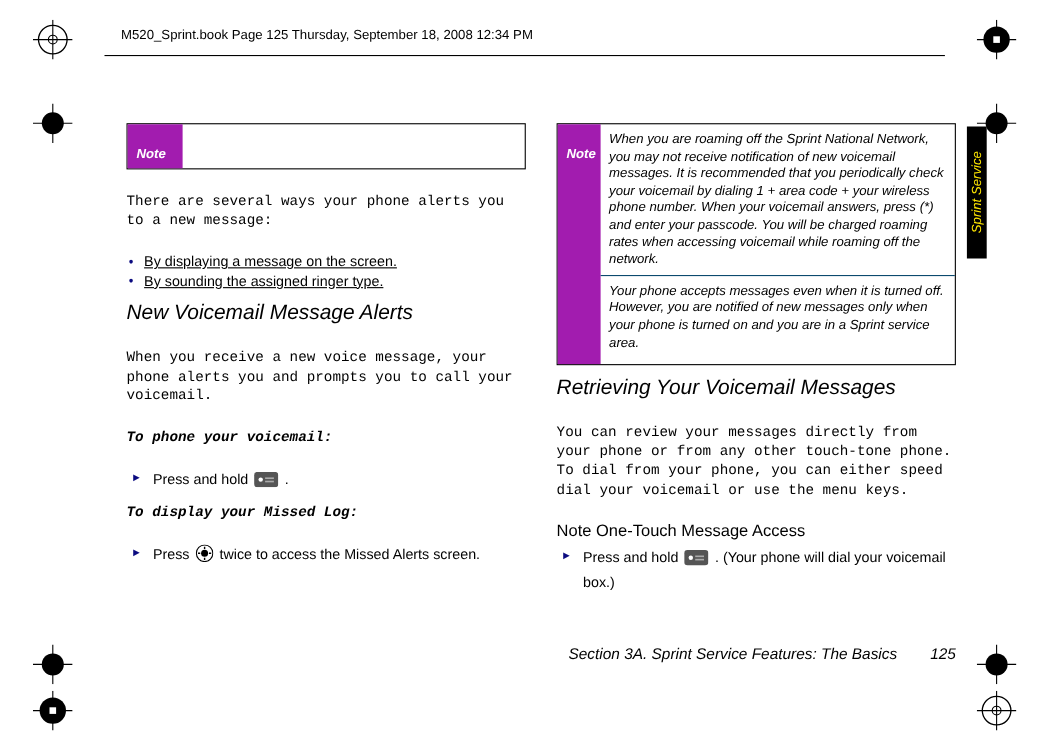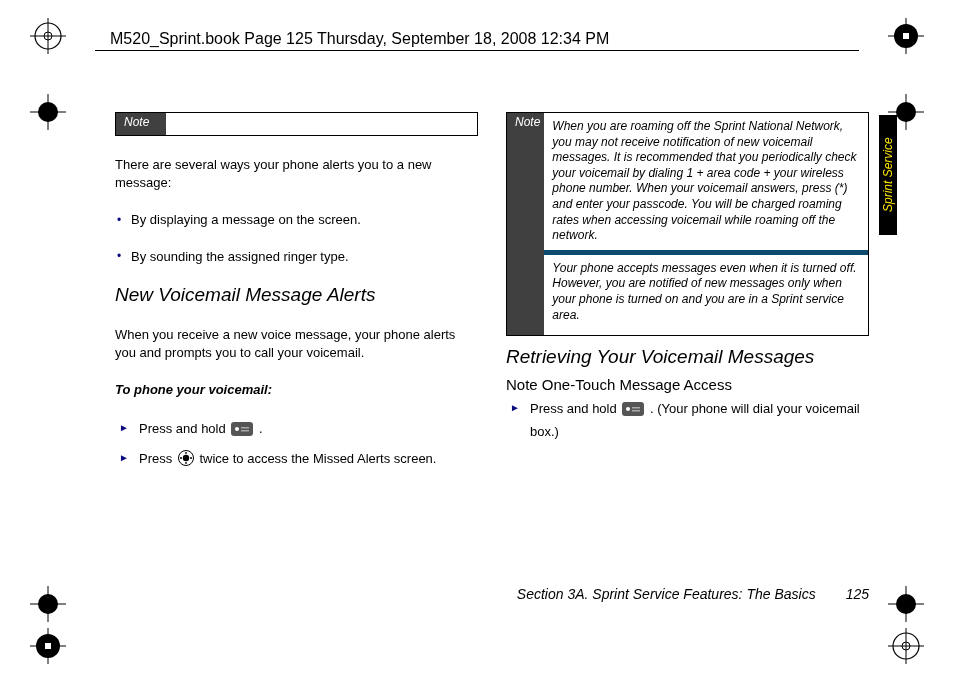--- a/index.html
+++ b/index.html
@@ -24,22 +24,22 @@
     color: #000;
   }
   .crop svg { display: block; }
   .header-bar {
     position: absolute;
     top: 24px;
     left: 40px;
     right: 40px;
     height: 24px;
     display: flex;
-    align-items: flex-end;
-    font-size: 16px;
+    align-items: flex-start;
+    font-size: 12px;
     color: #000;
   }
   .header-rule {
     position: absolute;
     left: 95px;
     right: 95px;
     top: 50px;
     height: 1px;
     background: #000;
   }
@@ -57,71 +57,73 @@
     min-width: 0;
   }
   .note-box {
     border: 1px solid #000;
     display: flex;
     align-items: stretch;
     margin-bottom: 8px;
     font-size: 12px;
   }
   .note-left {
-    background: #404040;
+    background: #a21caf;
     color: #fff;
-    font-weight: normal;
-    padding: 2px 4px 6px 8px;
+    font-weight: bold;
+    padding: 20px 4px 6px 8px;
     width: 38px;
     display: flex;
     align-items: flex-start;
     font-style: italic;
   }
   .note-right {
     padding: 6px 10px 6px 8px;
     font-style: italic;
     line-height: 1.3;
   }
   .note-sep {
-    border-top: 5px solid #0c4a6e;
+    border-top: 1px solid #0c4a6e;
     margin: 6px -10px 6px -8px;
     padding: 6px 10px 0 8px;
   }
   h3.sec {
     font-family: Arial, Helvetica, sans-serif;
     font-style: italic;
     font-weight: normal;
     font-size: 19px;
     margin: 10px 0 6px 0;
   }
   h4.sub {
     font-family: Arial, Helvetica, sans-serif;
     font-weight: normal;
     font-size: 15px;
     margin: 8px 0 6px 0;
   }
   p {
     margin: 20px 0;
     line-height: 1.35;
+    font-family: Liberation Mono, monospace;
   }
   p.inst {
     font-style: italic;
     font-weight: bold;
     margin-top: 8px;
   }
   ul.bullets {
     list-style: none;
     padding: 0;
     margin: 4px 0;
   }
   ul.bullets li {
     position: relative;
     padding-left: 16px;
-    margin: 19px 0;
+    margin: 0 0;
     line-height: 1.35;
+    text-decoration: underline;
   }
   ul.bullets li::before {
     content: "•";
     position: absolute;
     left: 2px;
     top: 0.5px;
     color: #0b0b80;
     font-size: 12px;
   }
   .arrow-item {
@@ -279,20 +281,21 @@
           <svg width="22" height="14">
               <rect x="0" y="0" width="22" height="14" rx="3" fill="#555"></rect>
               <circle cx="6" cy="7" r="2" fill="#fff"></circle>
               <rect x="10" y="5" width="8" height="1.5" fill="#aaa"></rect>
               <rect x="10" y="8" width="8" height="1.5" fill="#aaa"></rect>
             </svg>
         </span>
         <span>.</span>
       </div>
 
+      <p class="inst">To display your Missed Log:</p>
       <div class="arrow-item">
         <span>Press </span>
         <span class="key-icon">
           <svg width="16" height="16">
               <circle cx="8" cy="8" r="7.5" fill="none" stroke="#000" stroke-width="1"></circle>
               <circle cx="8" cy="8" r="3.2" fill="#000"></circle>
               <path d="M8 2 L8 4 M8 12 L8 14 M2 8 L4 8 M12 8 L14 8" stroke="#000" stroke-width="1.3"></path>
             </svg>
         </span>
         <span> twice to access the Missed Alerts screen.</span>
@@ -302,20 +305,21 @@
     <div class="col">
       <div class="note-box">
         <div class="note-left">Note</div>
         <div class="note-right">
           <span>When you are roaming off the Sprint National Network, you may not receive notification of new voicemail messages. It is recommended that you periodically check your voicemail by dialing 1 + area code + your wireless phone number. When your voicemail answers, press (*) and enter your passcode. You will be charged roaming rates when accessing voicemail while roaming off the network.</span>
           <div class="note-sep">Your phone accepts messages even when it is turned off. However, you are notified of new messages only when your phone is turned on and you are in a Sprint service area.</div>
         </div>
       </div>
 
       <h3 class="sec">Retrieving Your Voicemail Messages</h3>
+      <p>You can review your messages directly from your phone or from any other touch-tone phone. To dial from your phone, you can either speed dial your voicemail or use the menu keys.</p>
 
       <h4 class="sub">Note One-Touch Message Access</h4>
       <div class="arrow-item">
         <span>Press and hold </span>
         <span class="key-icon">
           <svg width="22" height="14">
               <rect x="0" y="0" width="22" height="14" rx="3" fill="#555"></rect>
               <circle cx="6" cy="7" r="2" fill="#fff"></circle>
               <rect x="10" y="5" width="8" height="1.5" fill="#aaa"></rect>
               <rect x="10" y="8" width="8" height="1.5" fill="#aaa"></rect>

